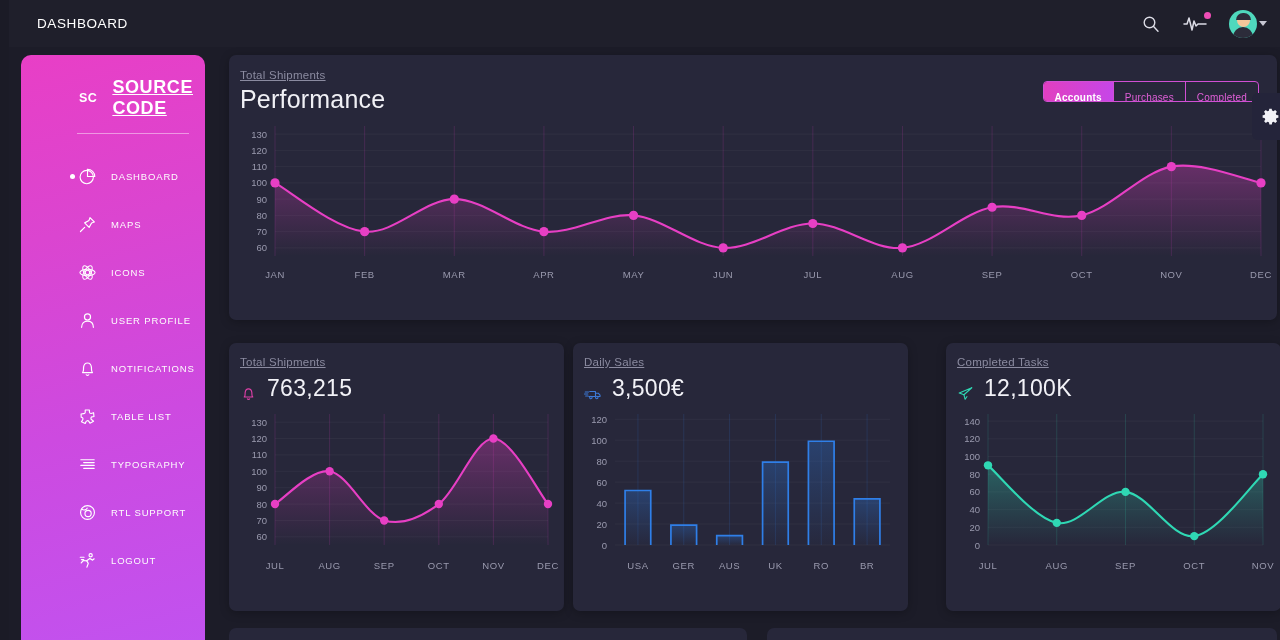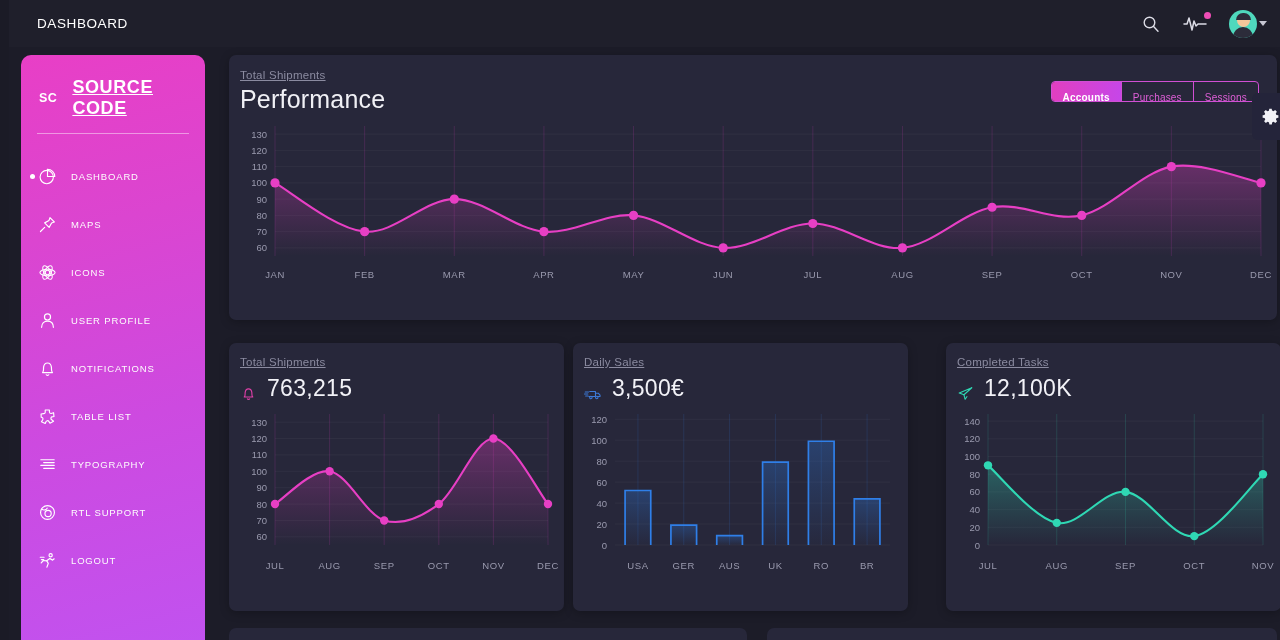--- a/index.html
+++ b/index.html
@@ -40,20 +40,21 @@
   .avatar .body { width: 20px; height: 11px; border-radius: 10px 10px 0 0; background: #2c2c3a; position: absolute; bottom: 0; }
   .caret { width: 0; height: 0; border-left: 4px solid transparent; border-right: 4px solid transparent; border-top: 5px solid #c8c8d4; margin-left: 2px; }
 
   
   .sidebar {
     position: absolute; left: 12px; top: 55px;
     width: 184px; height: 585px;
     border-radius: 10px 10px 0 0;
     background: linear-gradient(165deg, #e83fc6 0%, #db45d0 30%, #cd4ae0 62%, #c152ef 100%);
     overflow: hidden;
+    padding-left: 40px;
   }
   .brand { display: flex; align-items: center; padding: 22px 0 0 18px; gap: 15px; }
   .brand-logo { color: #fff; font-size: 12.5px; font-weight: 700; letter-spacing: .5px; }
   .brand-name { color: #fff; font-size: 18px; font-weight: 700; letter-spacing: .6px; text-decoration: underline; }
   .brand-rule { height: 1px; background: rgba(255,255,255,.45); margin: 14px 16px 0 16px; }
   .nav { margin-top: 18px; }
   .nav-item {
     display: flex; align-items: center; height: 48px;
     padding-left: 14px; gap: 12px; position: relative; cursor: pointer;
   }
@@ -257,21 +258,21 @@
 
   <div class="card hero">
     <div class="hero-head">
       <div class="txt">
         <div class="card-sub">Total Shipments</div>
         <div class="card-title" style="margin-top:4px;">Performance</div>
       </div>
       <div class="tabs">
         <div class="tab active">Accounts</div>
         <div class="tab">Purchases</div>
-        <div class="tab">Sessions</div>
+        <div class="tab">Completed</div>
       </div>
     </div>
     <div class="chart-wrap">
       <svg id="svg-performance" width="1048" height="180" viewBox="0 0 1048 180">
           <defs>
             <linearGradient id="svg-performance-fill" x1="0" y1="0" x2="0" y2="1">
               <stop offset="0%" stop-color="#e73fc4" stop-opacity="0.33"></stop>
               <stop offset="100%" stop-color="#e73fc4" stop-opacity="0.0"></stop>
             </linearGradient>
           </defs>

